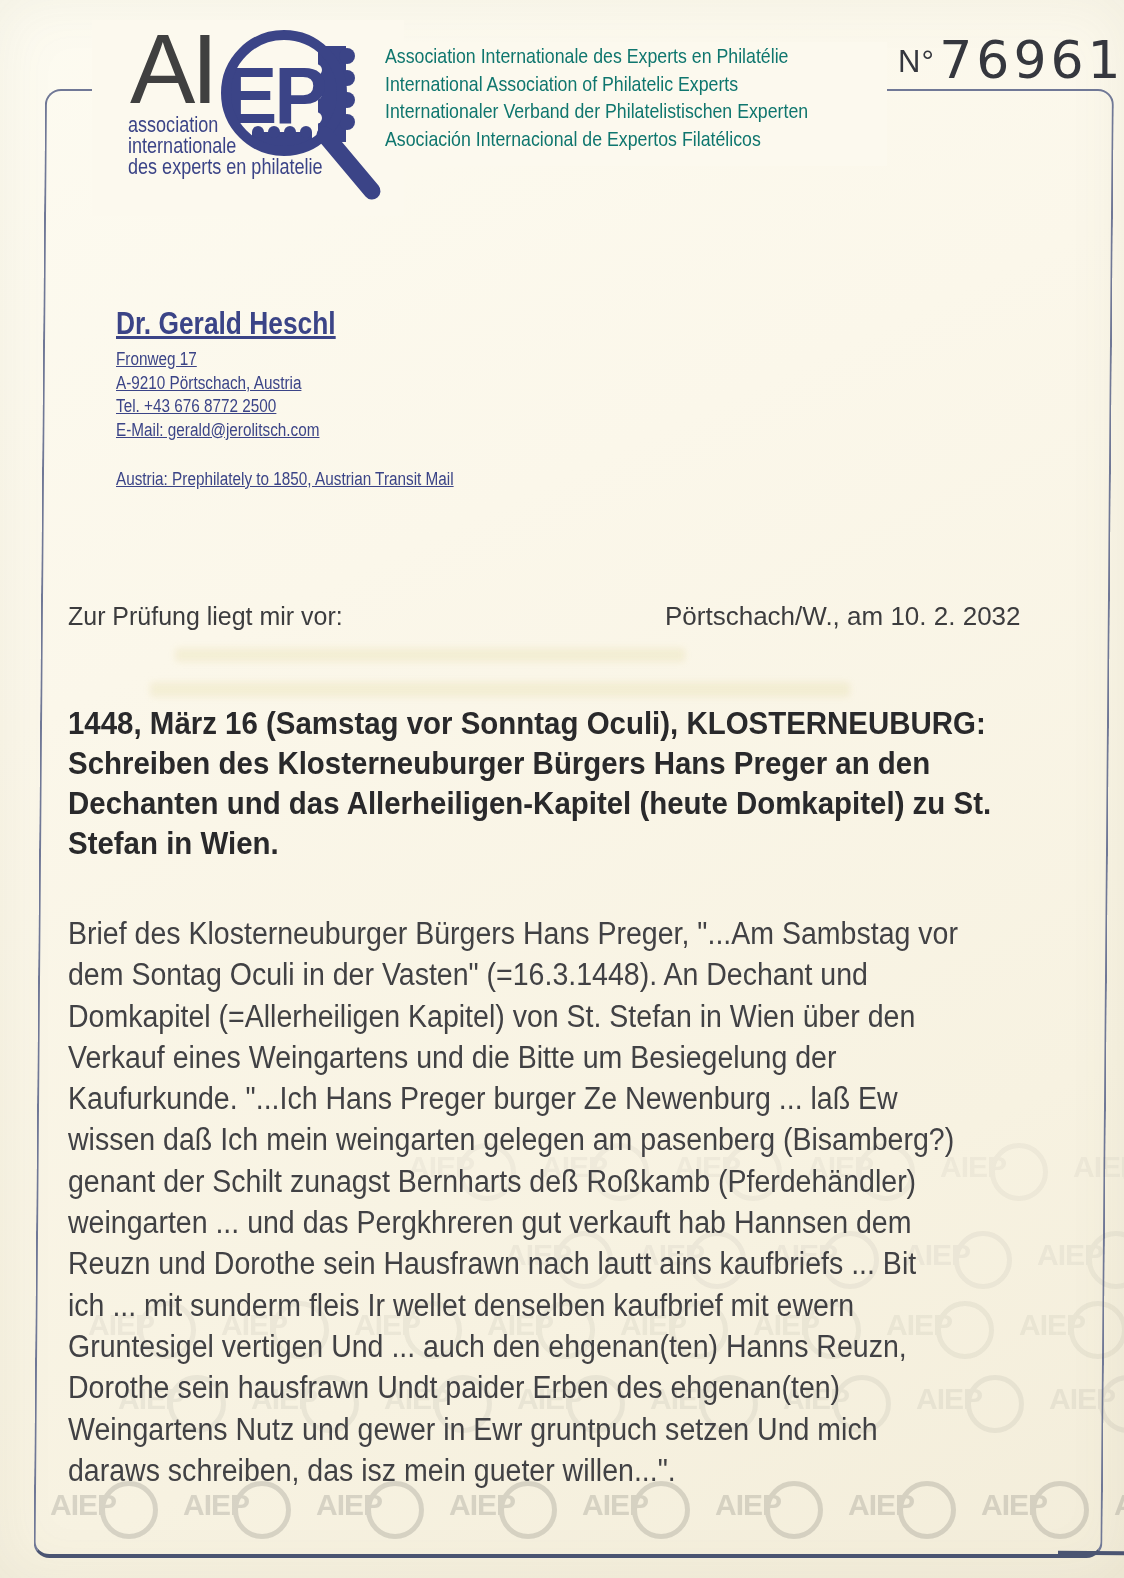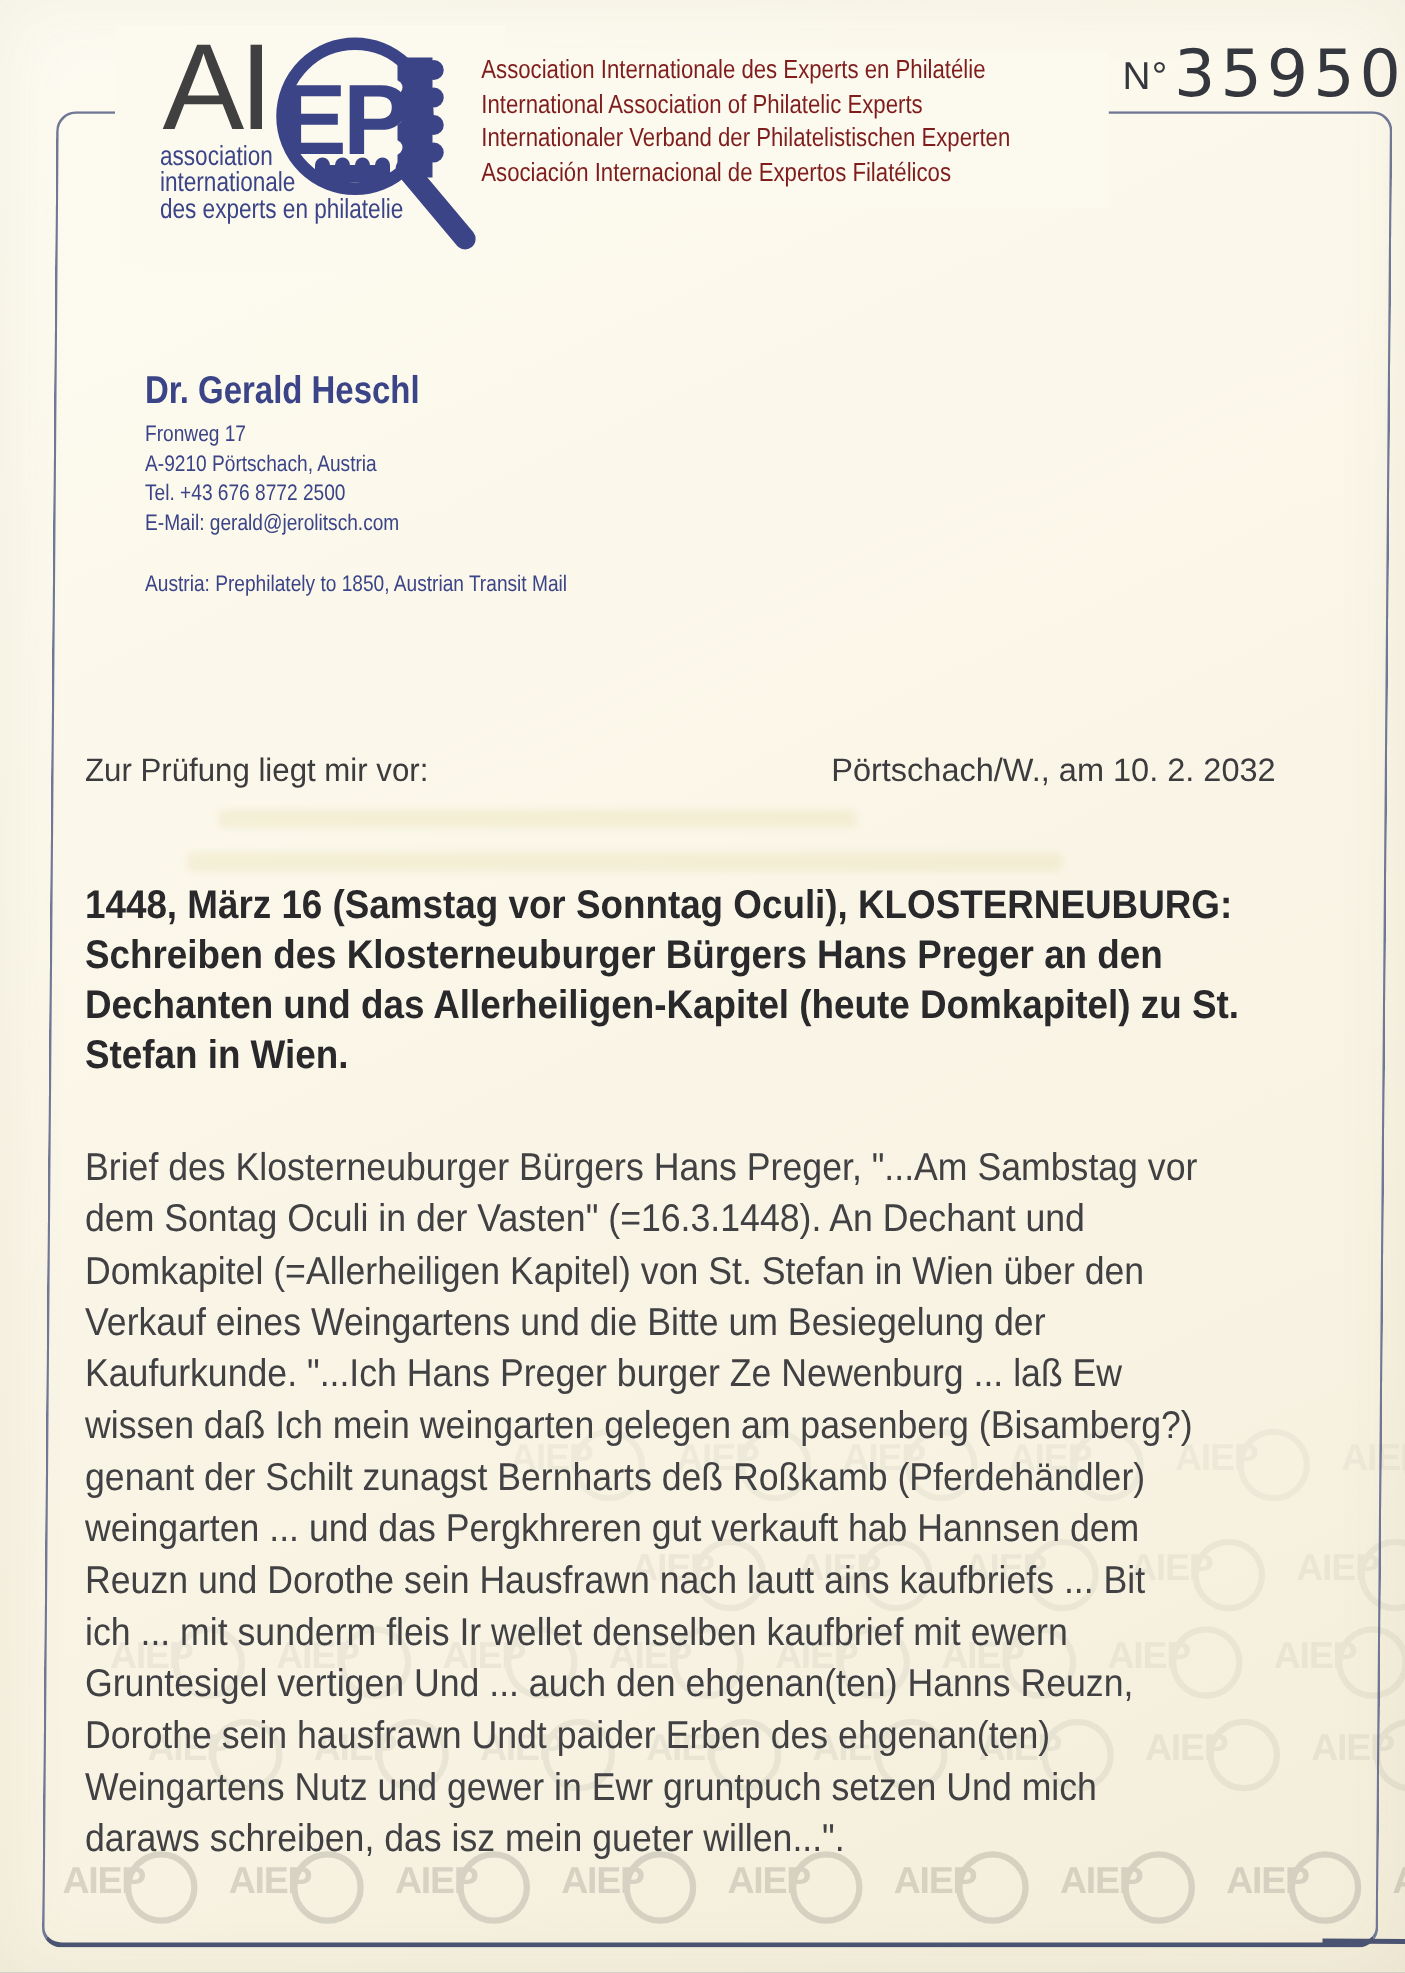--- a/index.html
+++ b/index.html
@@ -15,27 +15,27 @@
     border:2px solid #707896;border-bottom:4px solid #4a5472;border-radius:16px;
     transform:skewX(-0.45deg);transform-origin:0 0;
   }
   .frame-ext{position:absolute;left:1058px;top:1551px;width:70px;height:4px;background:#4a5472;transform:rotate(0.4deg);}
   
   .logo-block{position:absolute;left:92px;top:20px;width:312px;height:196px;background:#fcf9ee;}
   .logo-ai{position:absolute;left:38px;top:0px;font-weight:normal;font-size:98px;line-height:98px;letter-spacing:-4px;color:#404040;}
   .mag{position:absolute;left:128px;top:6px;}
   .logo-sub{position:absolute;left:36px;top:94px;font-size:22px;line-height:21px;color:#3b4487;transform:scaleX(0.82);transform-origin:0 0;white-space:nowrap;}
   .org-block{position:absolute;left:385px;top:42px;width:502px;height:124px;background:#fcf9ee;
-    font-size:21px;line-height:27.5px;color:#7f1d1d;transform-origin:0 0;}
+    font-size:21px;line-height:27.5px;color:#0f766e;transform-origin:0 0;}
   .org-block .inner{transform:scaleX(0.845);transform-origin:0 0;white-space:nowrap;}
   .cert-number{position:absolute;left:898px;top:30px;color:#35373e;white-space:nowrap;}
   .no-label{font-size:31px;vertical-align:6px;letter-spacing:1px;}
   .no-digits{font-size:52px;letter-spacing:4px;font-family:"DejaVu Sans",sans-serif;}
   
-  .contact{position:absolute;left:116px;top:294px;color:#3b4487;}
+  .contact{position:absolute;left:116px;top:306px;color:#3b4487;text-decoration:underline;}
   .contact-name{font-weight:bold;font-size:31px;line-height:36px;transform:scaleX(0.85);transform-origin:0 0;white-space:nowrap;}
   .contact-lines{margin-top:6px;font-size:18px;line-height:23.5px;transform:scaleX(0.85);transform-origin:0 0;white-space:nowrap;}
   .contact-specialty{margin-top:27px;font-size:18px;transform:scaleX(0.85);transform-origin:0 0;white-space:nowrap;}
   
   .attest-title{position:absolute;left:68px;top:529px;width:990px;text-align:center;
     font-size:35px;letter-spacing:2px;color:#2f2f31;}
   .intro-row{position:absolute;left:68px;top:601px;width:980px;font-size:26px;color:#3c3c3e;}
   .intro{position:absolute;left:0;top:0;transform:scaleX(0.96);transform-origin:0 0;white-space:nowrap;}
   .place-date{position:absolute;left:597px;top:0;white-space:nowrap;}
   .item-heading{position:absolute;left:68px;top:703px;font-weight:bold;font-size:32px;line-height:40px;
@@ -114,21 +114,21 @@
     <div class="inner">
         <div>Association Internationale des Experts en Philatélie</div>
         <div>International Association of Philatelic Experts</div>
         <div>Internationaler Verband der Philatelistischen Experten</div>
         <div>Asociación Internacional de Expertos Filatélicos</div>
       </div>
   </div>
 
   <div class="cert-number">
     <span class="no-label">N°</span>
-    <span class="no-digits">35950</span>
+    <span class="no-digits">76961</span>
   </div>
 
   <div class="contact">
     <div class="contact-name">Dr. Gerald Heschl</div>
     <div class="contact-lines">
         <div>Fronweg 17</div>
         <div>A-9210 Pörtschach, Austria</div>
         <div>Tel. +43 676 8772 2500</div>
         <div>E-Mail: gerald@jerolitsch.com</div>
       </div>

